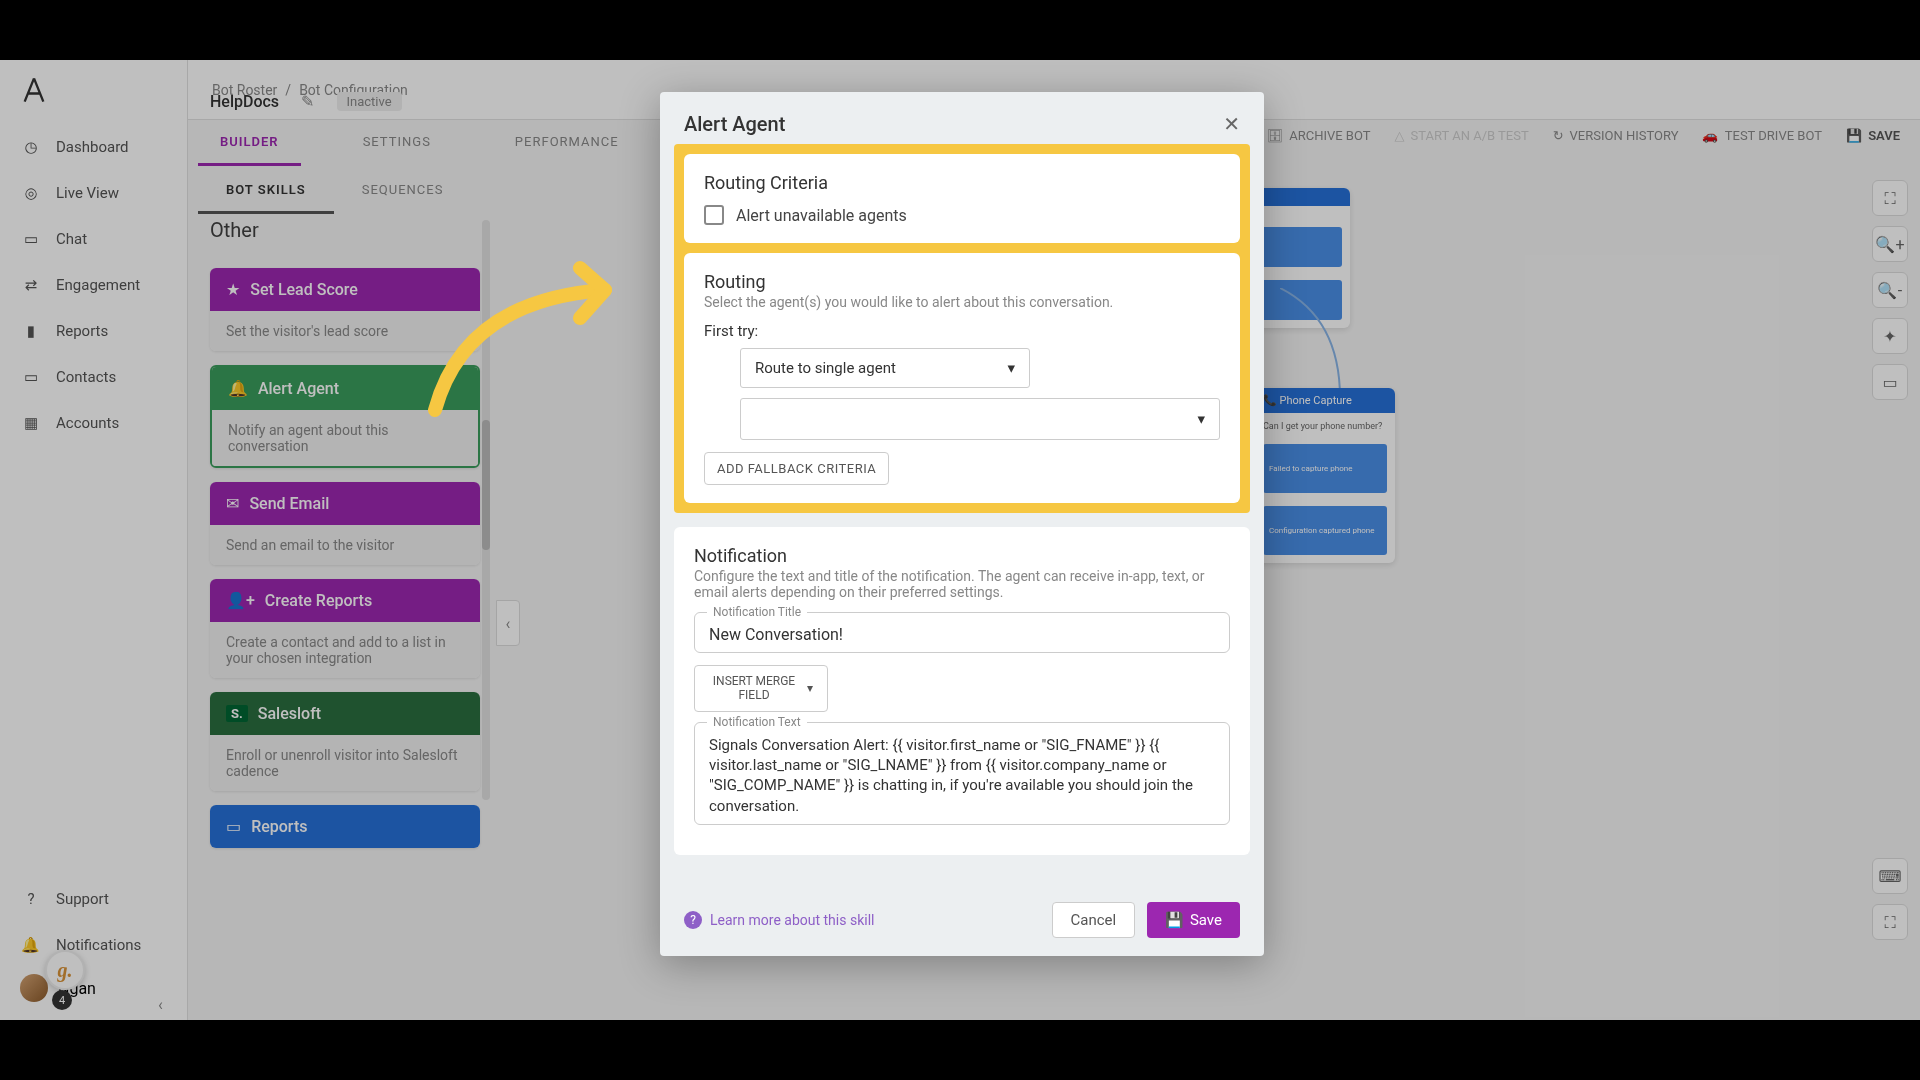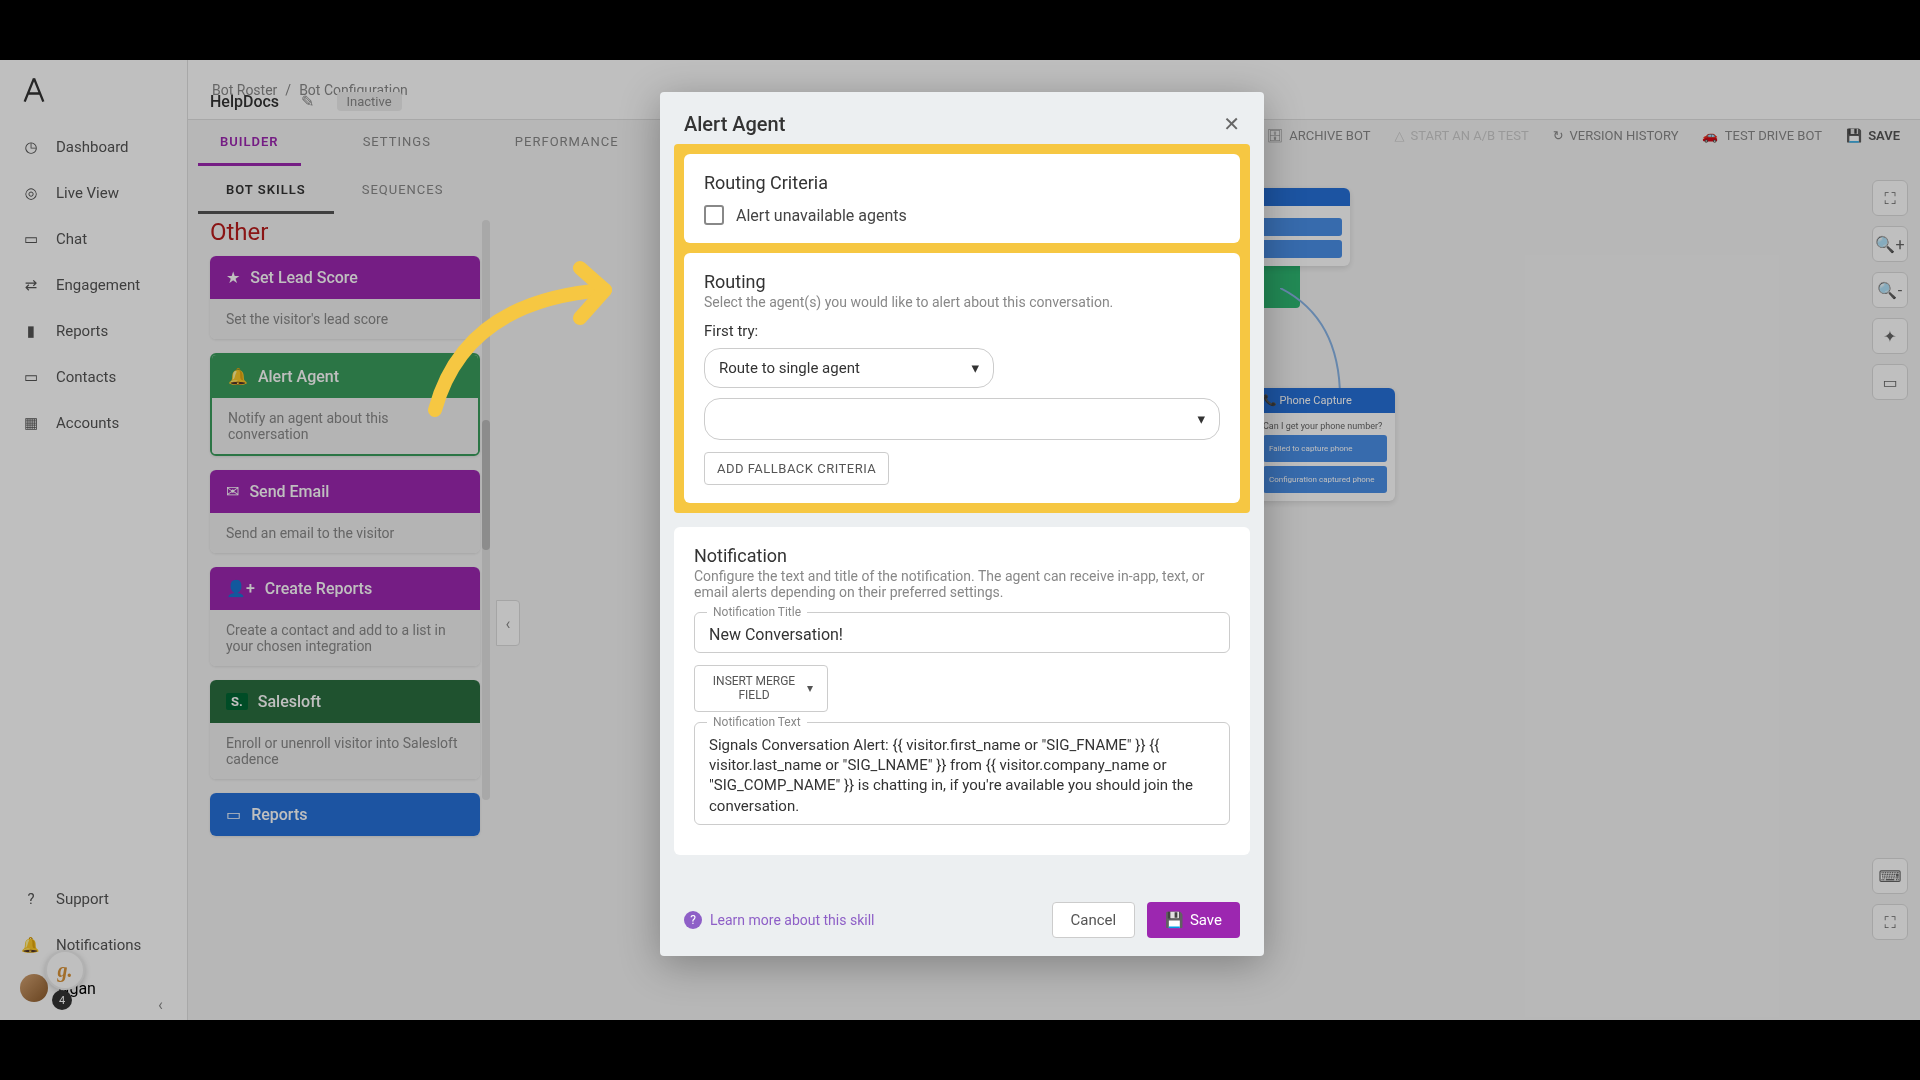--- a/index.html
+++ b/index.html
@@ -36,39 +36,39 @@
     .toolbar { position:absolute; right:20px; top:68px; display:flex; gap:24px; align-items:center; font-size:13px; color:#888; }
     .toolbar .tb { display:flex; align-items:center; gap:6px; }
     .save-btn { font-weight:600; color:#555; }
 
     
     .skill-tabs { position:absolute; left:198px; top:108px; display:flex; }
     .skill-tab { padding:14px 28px; font-size:13px; letter-spacing:1px; color:#888; cursor:pointer; }
     .skill-tab.active { border-bottom:3px solid #555; color:#333; font-weight:600;text-align:right; }
 
     .skills-panel { position:absolute; left:210px; top:158px; width:270px; }
-    .panel-label { font-size:24px; color:#b91c1c; margin-bottom:10px; }
+    .panel-label { font-size:20px; color:#404040; margin-bottom:26px; }
     .skill-card { border-radius:6px; overflow:hidden; margin-bottom:14px; background:#fff; box-shadow:0 1px 3px rgba(0,0,0,.1); }
     .skill-head { padding:12px 16px; color:#fff; display:flex; align-items:center; gap:10px; font-size:16px; font-weight:500; }
     .skill-body { padding:12px 16px; font-size:14px; color:#888; background:#f0f0f0; }
     .purple { background:#9c27b0; }
     .green { background:#3a9c5c; }
     .darkgreen { background:#2a6e3f; }
     .blue { background:#2671d9; }
     .alert-card { border:2px solid #3a9c5c; }
     .panel-scroll { position:absolute; left:482px; top:160px; width:8px; height:580px; background:#e0e0e0; border-radius:4px; }
     .panel-scroll .thumb { position:absolute; top:200px; width:100%; height:130px; background:#bbb; border-radius:4px; }
     .toggle-panel { position:absolute; left:496px; top:540px; width:24px; height:46px; background:#fff; border:1px solid #ddd; border-radius:0 4px 4px 0; display:flex; align-items:center; justify-content:center; color:#888; }
 
     
     .canvas { position:absolute; left:520px; top:108px; right:54px; bottom:0; background:#f5f5f5; }
     .flow-node { position:absolute; background:#fff; border-radius:6px; box-shadow:0 2px 6px rgba(0,0,0,.12); width:140px; font-size:10px; }
     .flow-node .node-head { background:#2671d9; color:#fff; padding:6px 8px; border-radius:6px 6px 0 0; font-size:11px; }
     .flow-node .node-body { padding:8px; color:#666; font-size:9px; }
-    .flow-node .node-body .bluebtn { display:block; background:#4a8fe7; color:#fff; padding:9px 6px; border-radius:3px; margin-top:4px; font-size:8px; }
+    .flow-node .node-body .bluebtn { display:block; background:#4a8fe7; color:#fff; padding:20px 6px; border-radius:3px; margin-top:13px; font-size:8px; }
 
     .zoom-tools { position:absolute; right:12px; top:120px; width:36px; display:flex; flex-direction:column; gap:10px; }
     .zoom-btn { width:36px; height:36px; background:#fff; border:1px solid #ddd; border-radius:6px; display:flex; align-items:center; justify-content:center; color:#666; }
     .zoom-tools.bottom { top:auto; bottom:80px; }
 
     
     .arrow { position:absolute; left:425px; top:260px; z-index:50; }
 
     
     .overlay { position:absolute; inset:0; background:rgba(0,0,0,0.25); z-index:40; }
@@ -82,21 +82,21 @@
     .modal-body::-webkit-scrollbar { width:10px; }
     .modal-body::-webkit-scrollbar-thumb { background:#bbb; border-radius:4px; }
 
     .highlight-wrap { background:#f6c742; padding:10px; border-radius:4px; margin-bottom:14px; }
     .card { background:#fff; border-radius:6px; padding:18px 20px; margin-bottom:14px; }
     .card-title { font-size:18px; color:#333; margin-bottom:12px; }
     .card-sub { font-size:14px; color:#888; margin-bottom:12px; }
     .checkbox-row { display:flex; align-items:center; gap:12px; font-size:16px; color:#444; }
     .checkbox { width:20px; height:20px; border:2px solid #888; border-radius:3px; }
     .field-label { font-size:15px; color:#333; margin-bottom:8px; }
-    .select { border:1px solid #ccc; border-radius:16px; padding:10px 14px; font-size:15px; color:#333; display:flex; justify-content:space-between; align-items:center; cursor:pointer; background:#fff; }
+    .select { border:1px solid #ccc; border-radius:3px; padding:10px 14px; font-size:15px; color:#333; display:flex; justify-content:space-between; align-items:center; cursor:pointer; background:#fff;margin-left:36px; }
     .select.narrow { width:290px; }
     .select.empty { min-height:42px; }
     .fallback-btn { margin-top:12px; border:1px solid #ccc; border-radius:4px; padding:8px 12px; font-size:13px; letter-spacing:.5px; color:#555; background:#fff; cursor:pointer; }
     .input-wrap { position:relative; border:1px solid #ccc; border-radius:6px; padding:12px 14px 8px; margin-bottom:12px; }
     .input-wrap .float-label { position:absolute; top:-8px; left:12px; background:#fff; padding:0 6px; font-size:12px; color:#888; }
     .input-wrap .val { font-size:16px; color:#333; }
     .textarea { min-height:100px; }
     .insert-merge { display:inline-flex; align-items:center; gap:8px; border:1px solid #ccc; border-radius:4px; padding:8px 14px; font-size:12px; text-align:center; color:#555; line-height:1.2; cursor:pointer; }
 
     .modal-foot { display:flex; justify-content:space-between; align-items:center; padding:12px 24px 18px; }

